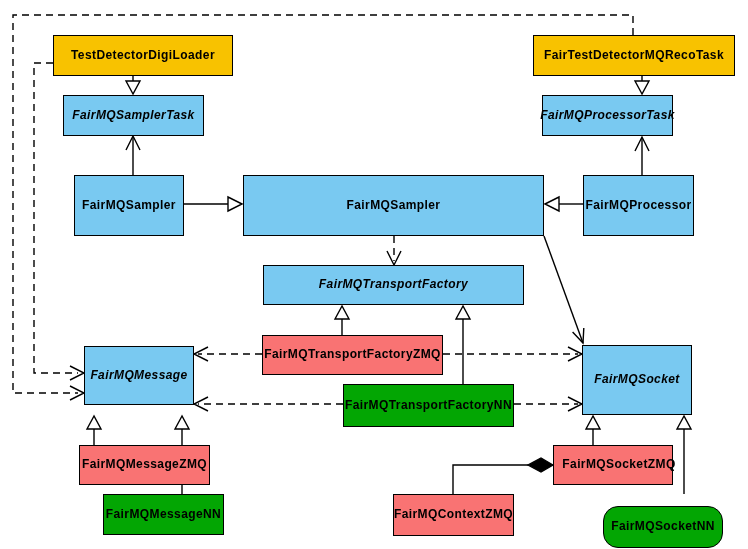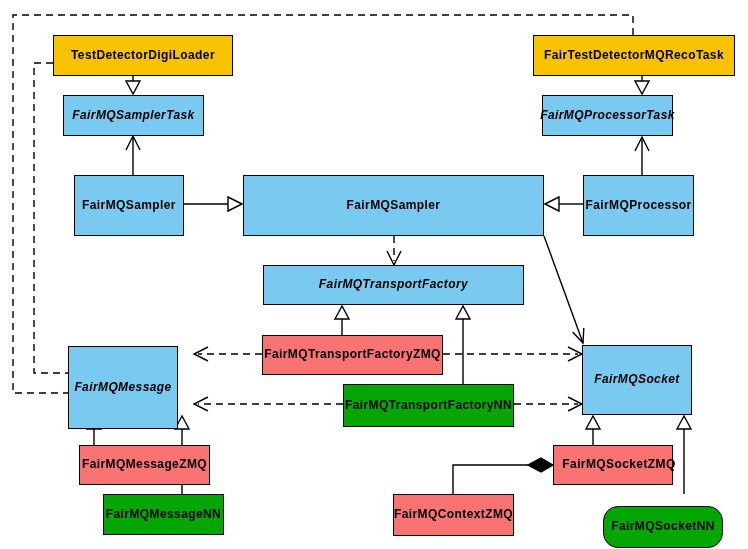--- a/index.html
+++ b/index.html
@@ -134,21 +134,21 @@
   <div class="node user" style="left:53px;top:35px;width:180px;height:41px;">TestDetectorDigiLoader</div>
   <div class="node user" style="left:533px;top:35px;width:202px;height:41px;">FairTestDetectorMQRecoTask</div>
   <div class="node fw abstract" style="left:63px;top:95px;width:141px;height:41px;">FairMQSamplerTask</div>
   <div class="node fw abstract" style="left:542px;top:95px;width:131px;height:41px;">FairMQProcessorTask</div>
   <div class="node fw" style="left:74px;top:175px;width:110px;height:61px;">FairMQSampler</div>
   <div class="node fw" style="left:243px;top:175px;width:301px;height:61px;">FairMQSampler</div>
   <div class="node fw" style="left:583px;top:175px;width:111px;height:61px;">FairMQProcessor</div>
   <div class="node fw abstract" style="left:263px;top:265px;width:261px;height:40px;">FairMQTransportFactory</div>
   <div class="node zmq" style="left:262px;top:335px;width:181px;height:40px;">FairMQTransportFactoryZMQ</div>
   <div class="node nn" style="left:343px;top:384px;width:171px;height:43px;">FairMQTransportFactoryNN</div>
-  <div class="node fw abstract" style="left:68px;top:346px;width:110px;height:83px;">FairMQMessage</div>
+  <div class="node fw abstract" style="left:84px;top:346px;width:110px;height:59px;">FairMQMessage</div>
   <div class="node fw abstract" style="left:582px;top:345px;width:110px;height:70px;">FairMQSocket</div>
   <div class="node zmq" style="left:33px;top:445px;width:131px;height:40px;margin-left:46px;">FairMQMessageZMQ</div>
   <div class="node nn" style="left:103px;top:494px;width:121px;height:41px;">FairMQMessageNN</div>
   <div class="node zmq" style="left:553px;top:445px;width:120px;height:40px;padding-left:12px;">FairMQSocketZMQ</div>
   <div class="node nn" style="left:603px;top:506px;width:120px;height:42px;border-radius:15px;">FairMQSocketNN</div>
   <div class="node zmq" style="left:393px;top:494px;width:121px;height:42px;">FairMQContextZMQ</div>
 
 
 </div>
 

